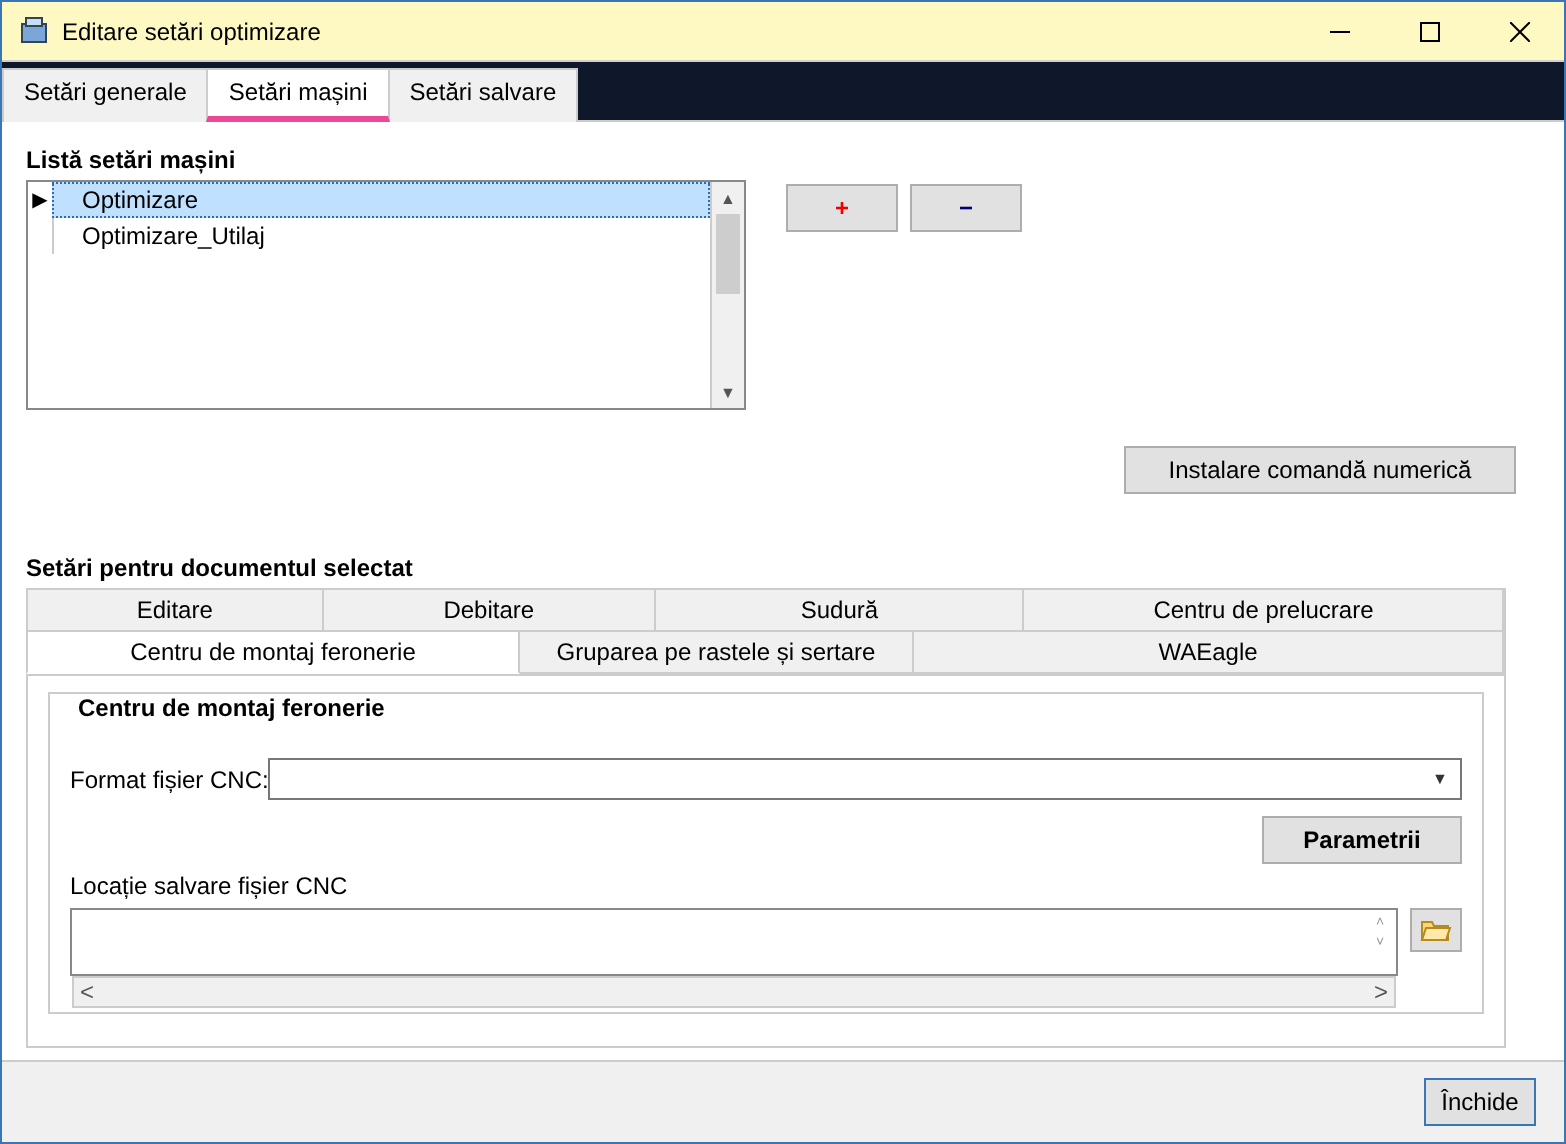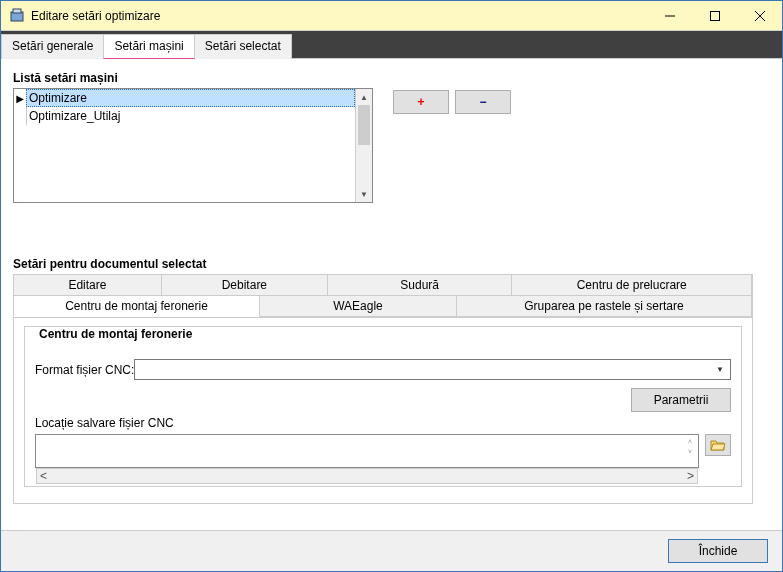--- a/index.html
+++ b/index.html
@@ -5,51 +5,51 @@
 * { box-sizing: border-box; margin: 0; padding: 0; font-family: "Segoe UI", Tahoma, sans-serif; font-size: 12px; }
 body { background: #fff; width: 783px; height: 572px; overflow: hidden; border: 1px solid #3a76b4; }
 
 
 .titlebar { background: #fef9c3; height: 30px; display: flex; align-items: center; padding-left: 8px; border-bottom: 1px solid #d0d0d0; }
 .titlebar .icon { width: 16px; height: 16px; margin-right: 6px; display: inline-flex; align-items: center; justify-content: center; }
 .titlebar .title { flex: 1; color: #000; }
 .titlebar .winbtn { width: 45px; height: 29px; display: flex; align-items: center; justify-content: center; color: #000; }
 
 
-.tabstrip { display: flex; border-bottom: 1px solid #ccc; padding-top: 2px; background: #404040; }
+.tabstrip { display: flex; border-bottom: 1px solid #ccc; padding-top: 2px; background: #0f172a; }
 .tab { padding: 4px 10px 5px; border: 1px solid #ccc; border-bottom: none; background: #f0f0f0; margin-right: -1px; position: relative; top: 1px; cursor: default; }
-.tab.active { background: #fff; border-bottom: 1px solid #ec4899; z-index: 2; }
+.tab.active { background: #fff; border-bottom: 3px solid #ec4899; z-index: 2; }
 
 .content { padding: 8px 12px 8px 12px; }
 
 .section-label { font-weight: bold; margin-bottom: 3px; margin-top: 4px; }
 
 
 .toprow { display: flex; align-items: flex-start; gap: 20px; }
 .listbox { width: 360px; height: 115px; border: 1px solid #888; display: flex; background: #fff; }
 .listbox .rows { flex: 1; }
 .listbox .row { display: flex; align-items: center; height: 18px; border-bottom: 0; }
 .listbox .row .marker { width: 12px; text-align: center; font-size: 10px; }
-.listbox .row .cell { flex: 1; padding-left: 2px; border-left: 1px solid #ccc; height: 100%; display: flex; align-items: center; }
+.listbox .row .cell { flex: 1; padding-left: 14px; border-left: 1px solid #ccc; height: 100%; display: flex; align-items: center; }
 .listbox .row.selected .cell { background: #bfe0ff; border: 1px dotted #2a6dbf; }
 .listbox .scroll { width: 17px; background: #f0f0f0; border-left: 1px solid #ccc; position: relative; }
 .listbox .scroll .thumb { position: absolute; top: 16px; left: 2px; right: 2px; height: 40px; background: #cdcdcd; }
 .listbox .scroll .arr { position: absolute; left: 0; right: 0; height: 16px; display: flex; align-items: center; justify-content: center; font-size: 8px; color: #555; }
 .listbox .scroll .arr.up { top: 0; }
 .listbox .scroll .arr.down { bottom: 0; }
 
 .iconbtn { width: 56px; height: 24px; border: 1px solid #adadad; background: #e1e1e1; display: inline-flex; align-items: center; justify-content: center; font-weight: bold; font-size: 16px; line-height: 1; }
 .iconbtn.plus { color: #e00; }
 .iconbtn.minus { color: #007; }
 .btnrow { display: flex; gap: 6px; padding-top: 2px; }
 
 .wide-btn { position: absolute; right: 24px; top: 222px; width: 196px; height: 24px; border: 1px solid #adadad; background: #e1e1e1; display: flex; align-items: center; justify-content: center; }
 
 
-.doc-section { margin-top: 54px; }
+.doc-section { margin-top: 72px; }
 .subtabs { width: 740px; border: 1px solid #ccc; }
 .subtabs .row1, .subtabs .row2 { display: flex; }
 .subtabs .st { flex: 1; text-align: center; padding: 3px 0; border: 1px solid #ccc; background: #f0f0f0; margin: -1px 0 0 -1px; cursor: default; }
 .subtabs .st.active { background: #fff; border-bottom: 1px solid #fff; position: relative; z-index: 2; }
 .subtabs .row1 .st:nth-child(1){ flex: 0.8; }
 .subtabs .row1 .st:nth-child(2){ flex: 0.9; }
 .subtabs .row1 .st:nth-child(3){ flex: 1.0; }
 .subtabs .row1 .st:nth-child(4){ flex: 1.3; }
 .subtabs .row2 .st:nth-child(1){ flex: 1.0; }
 .subtabs .row2 .st:nth-child(2){ flex: 0.8; }
@@ -58,32 +58,32 @@
 .panel { border: 1px solid #ccc; border-top: none; width: 740px; padding: 8px 10px 16px; }
 .group { border: 1px solid #ccc; padding: 10px 10px 18px; }
 .group-title { font-weight: bold; margin: -18px 0 8px 0; background: #fff; display: inline-block; padding: 0 4px; position: relative; top: -2px; }
 .group-title-wrap { position: relative; top: -8px; }
 
 .form-row { display: flex; align-items: center; margin-bottom: 8px; }
 .form-row label { white-space: nowrap; }
 .select { flex: 1; height: 21px; border: 1px solid #777; background: #fff; display: flex; align-items: center; justify-content: flex-end; padding-right: 2px; }
 .select .dd { width: 16px; height: 17px; display: flex; align-items: center; justify-content: center; font-size: 8px; color: #333; }
 
-.param-btn { width: 100px; height: 24px; border: 1px solid #adadad; background: #e1e1e1; display: flex; align-items: center; justify-content: center; margin-left: auto; }
+.param-btn { width: 100px; height: 24px; border: 1px solid #adadad; background: #e1e1e1; display: flex; align-items: center; justify-content: center; margin-left: auto; font-weight: bold; }
 
 .path-row { display: flex; gap: 6px; align-items: flex-start; }
 .path-box { flex: 1; height: 34px; border: 1px solid #888; background: #fff; position: relative; }
 .path-box .spin { position: absolute; right: 2px; top: 2px; width: 12px; display: flex; flex-direction: column; }
 .path-box .spin span { height: 10px; font-size: 7px; color: #999; text-align: center; line-height: 10px; }
 .path-box .hscroll { position: absolute; left: 0; right: 0; bottom: -17px; height: 16px; background: #f0f0f0; border: 1px solid #ccc; display: flex; justify-content: space-between; align-items: center; font-size: 8px; color: #555; padding: 0 3px; }
 .browse-btn { width: 26px; height: 22px; border: 1px solid #adadad; background: #e1e1e1; display: flex; align-items: center; justify-content: center; }
 
 
 .footer { position: absolute; bottom: 0; left: 0; right: 0; border-top: 1px solid #ccc; padding: 8px 14px; display: flex; justify-content: flex-end; background: #f0f0f0; }
-.close-btn { width: 100px; height: 24px; border: 1px solid #3a76b4; background: #e1e1e1; display: flex; align-items: center; justify-content: center; }
+.close-btn { width: 56px; height: 24px; border: 1px solid #3a76b4; background: #e1e1e1; display: flex; align-items: center; justify-content: center; }
 
 .relwrap { position: relative; height: 100%; }
 </style>
 </head>
 <body>
 
 <div class="relwrap">
 
 <div class="titlebar">
   <span class="icon">
@@ -107,21 +107,21 @@
         <svg width="10" height="10">
           <line x1="0" y1="0" x2="10" y2="10" stroke="#000" stroke-width="1"></line>
           <line x1="10" y1="0" x2="0" y2="10" stroke="#000" stroke-width="1"></line>
         </svg>
       </div>
 </div>
 
 <div class="tabstrip">
   <div class="tab">Setări generale</div>
   <div class="tab active">Setări mașini</div>
-  <div class="tab">Setări selectat</div>
+  <div class="tab">Setări salvare</div>
 </div>
 
 <div class="content">
   <div class="section-label">Listă setări mașini</div>
   <div class="toprow">
     <div class="listbox">
       <div class="rows">
         <div class="row selected">
           <div class="marker">▶</div>
           <div class="cell">Optimizare</div>
@@ -140,34 +140,35 @@
     <div class="btnrow">
       <div class="iconbtn plus">
         <span>+</span>
       </div>
       <div class="iconbtn minus">
         <span>−</span>
       </div>
     </div>
   </div>
 
+  <div class="wide-btn">Instalare comandă numerică</div>
 
   <div class="doc-section">
     <div class="section-label">Setări pentru documentul selectat</div>
     <div class="subtabs">
       <div class="row1">
         <div class="st">Editare</div>
         <div class="st">Debitare</div>
         <div class="st">Sudură</div>
         <div class="st">Centru de prelucrare</div>
       </div>
       <div class="row2">
         <div class="st active">Centru de montaj feronerie</div>
+        <div class="st">Gruparea pe rastele și sertare</div>
         <div class="st">WAEagle</div>
-        <div class="st">Gruparea pe rastele și sertare</div>
       </div>
     </div>
     <div class="panel">
       <div class="group">
         <div class="group-title-wrap"><span class="group-title">Centru de montaj feronerie</span></div>
 
         <div class="form-row">
           <label>Format fișier CNC:</label>
           <div class="select">
             <div class="dd">▼</div>

